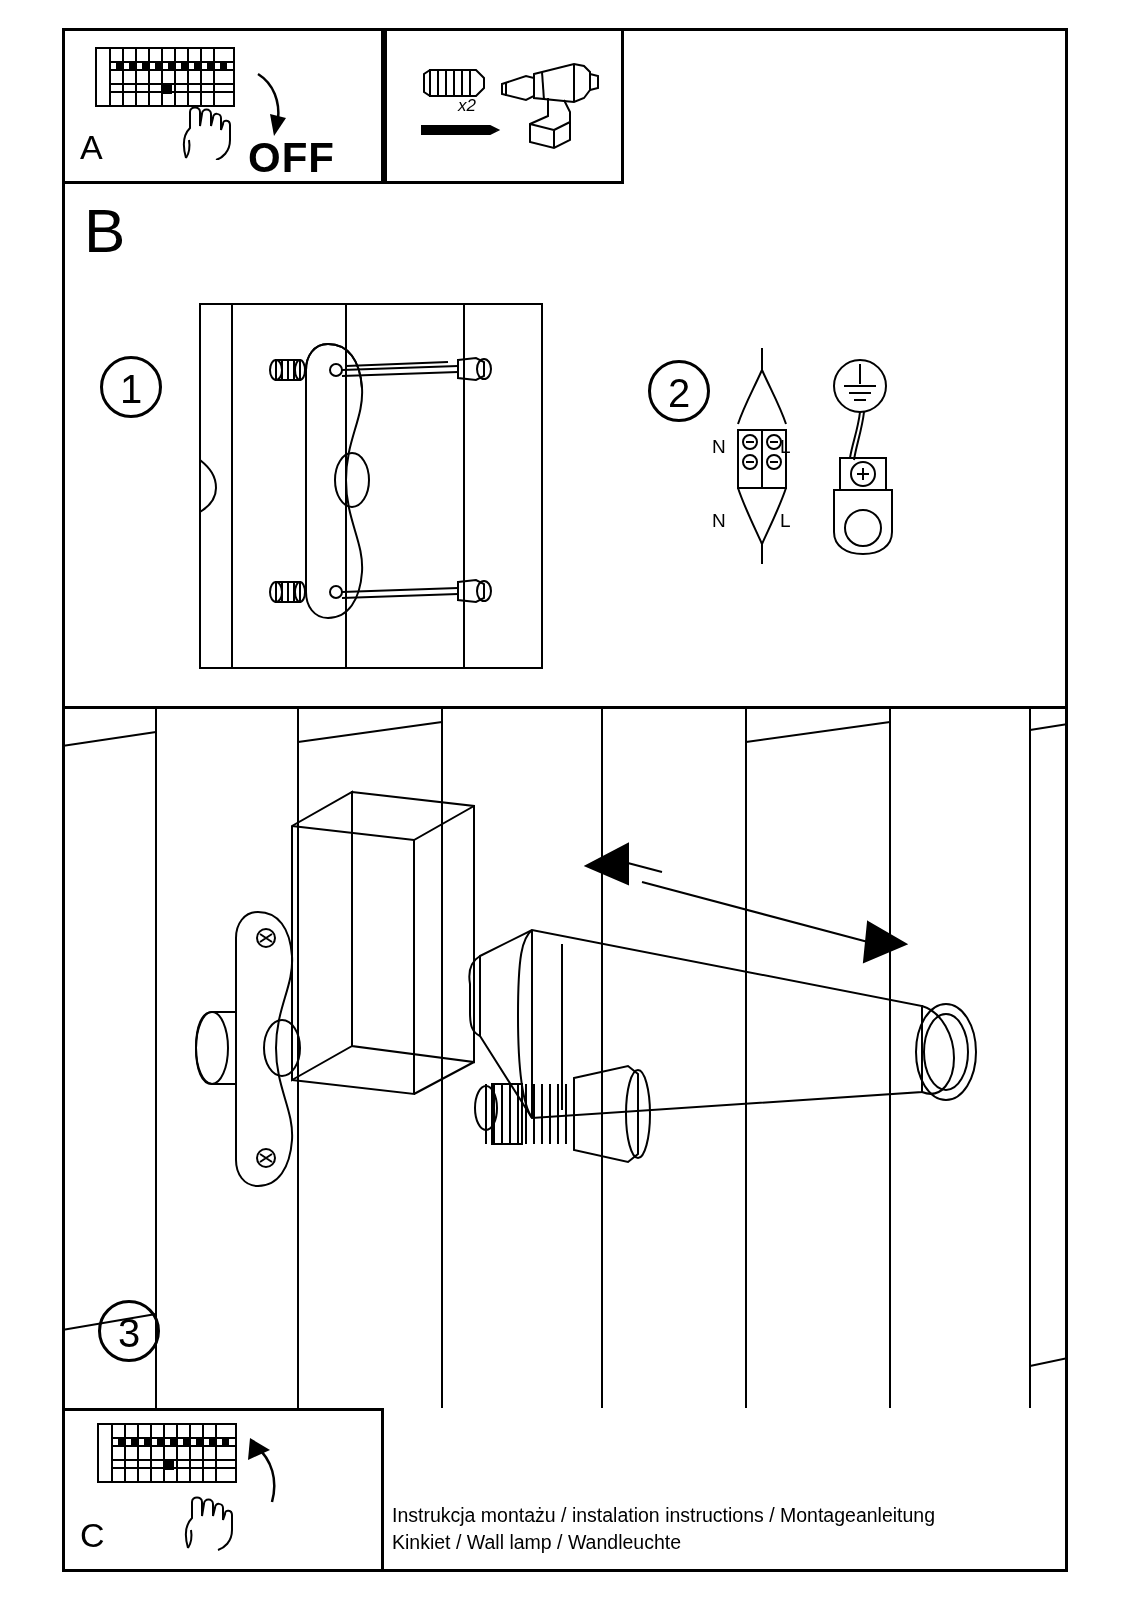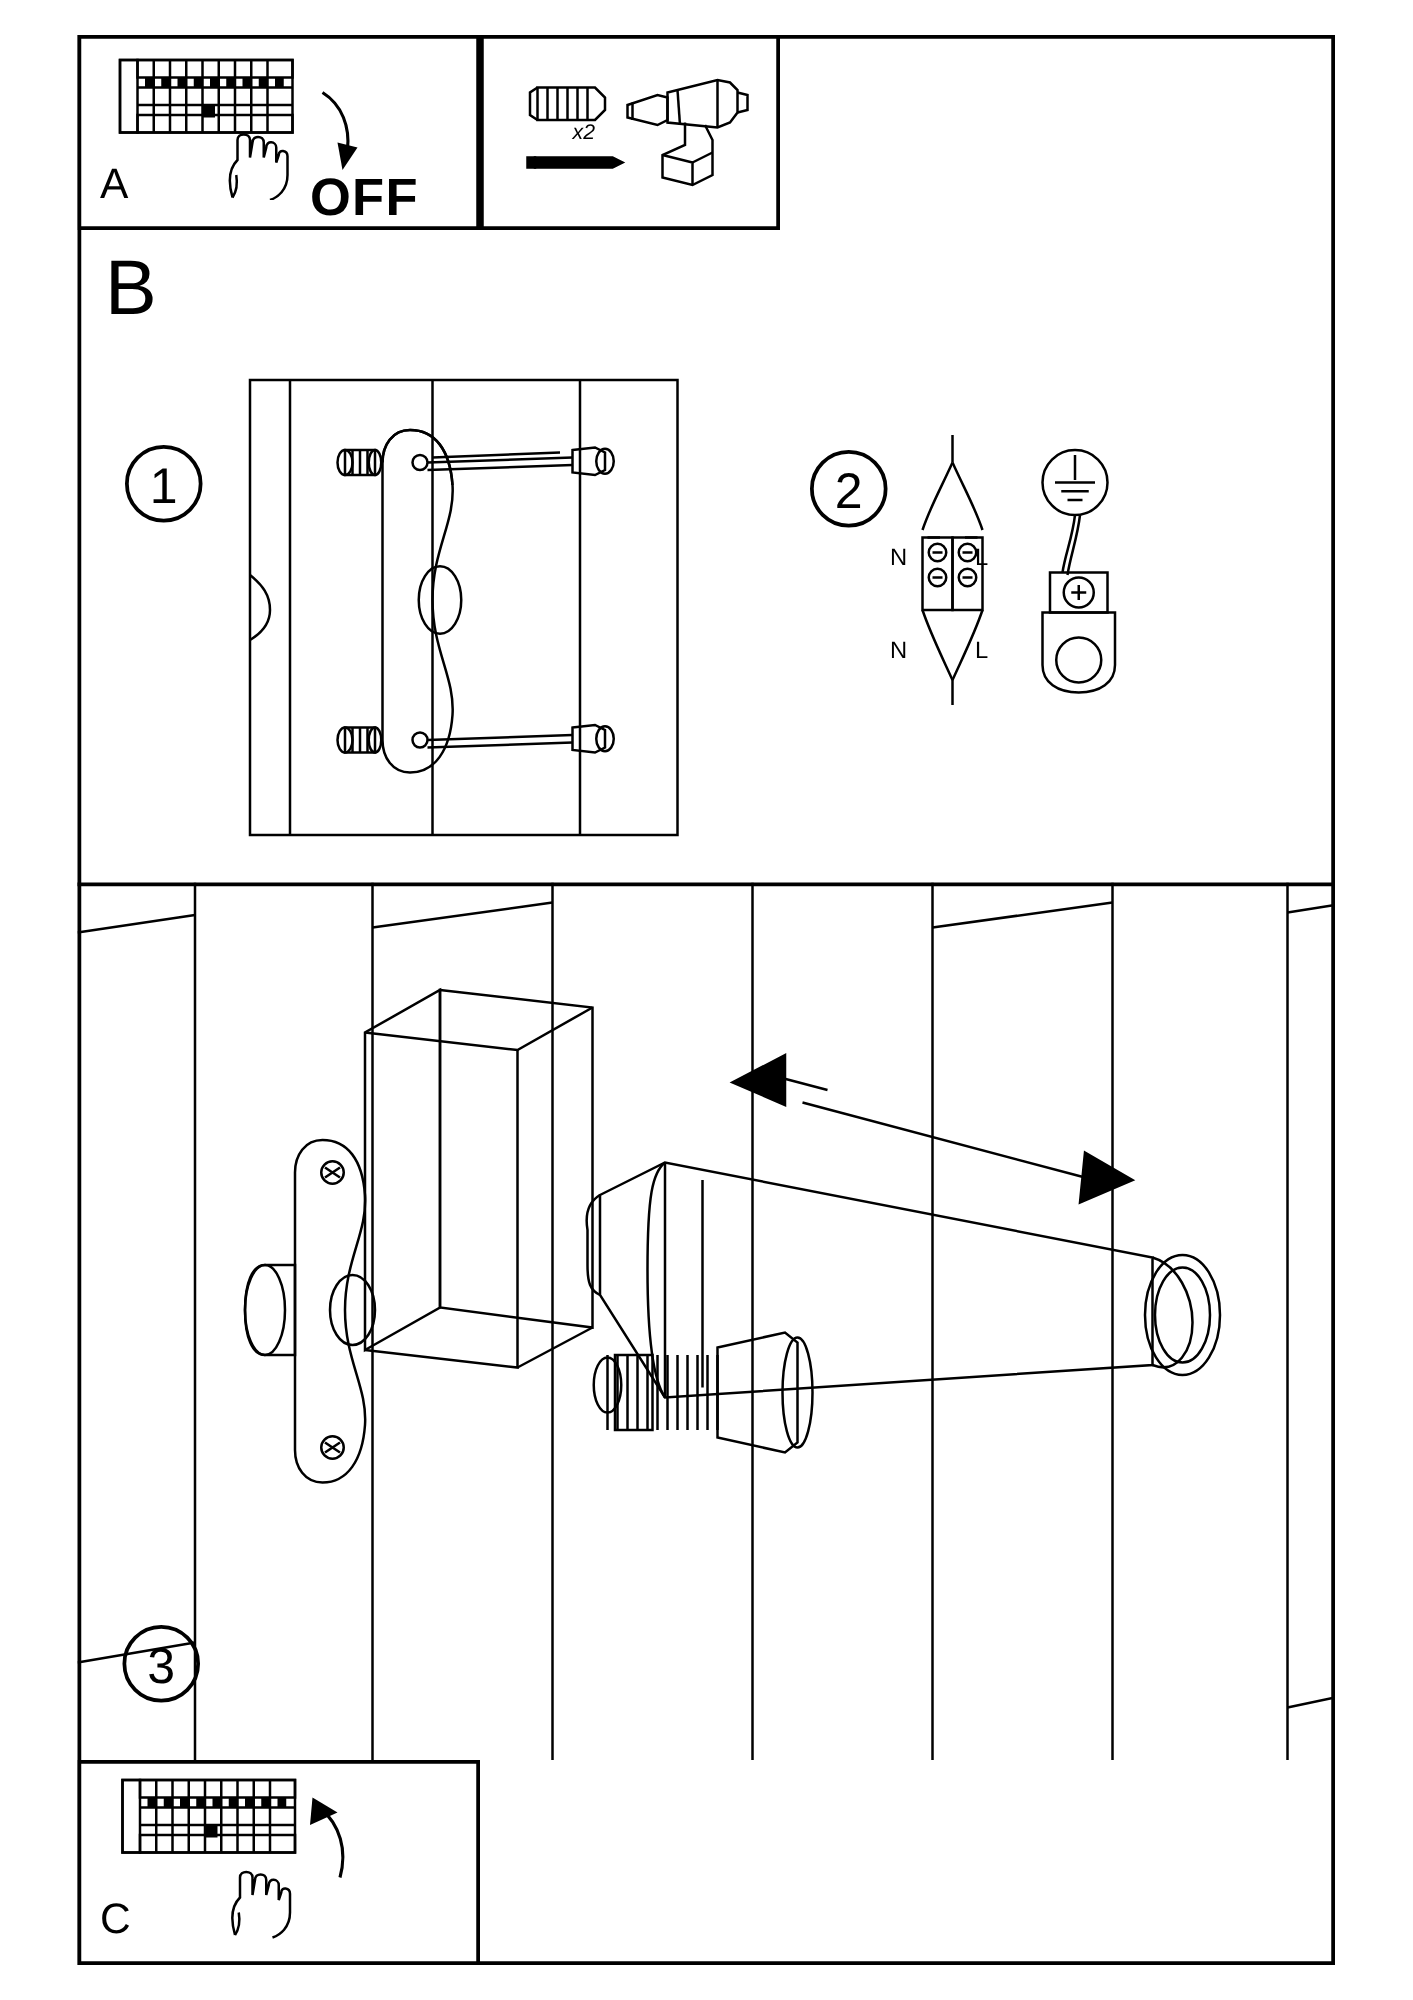--- a/index.html
+++ b/index.html
@@ -425,14 +425,18 @@
                  C140 126 132 132 126 134"></path>
         <path d="M96 132 C100 126 100 120 99 114"></path>
       </g>
       <g fill="none" stroke="#000" stroke-width="2.5">
         <path d="M180 86 C186 64 180 44 164 30"></path>
       </g>
       <polygon points="178,34 158,22 156,44" fill="#000"></polygon>
     </svg>
   </div>
 
+  <div class="caption">
+    <div>Instrukcja montażu / instalation instructions / Montageanleitung</div>
+    <div>Kinkiet / Wall lamp / Wandleuchte</div>
+  </div>
 
 </div>
 
 </body></html>

